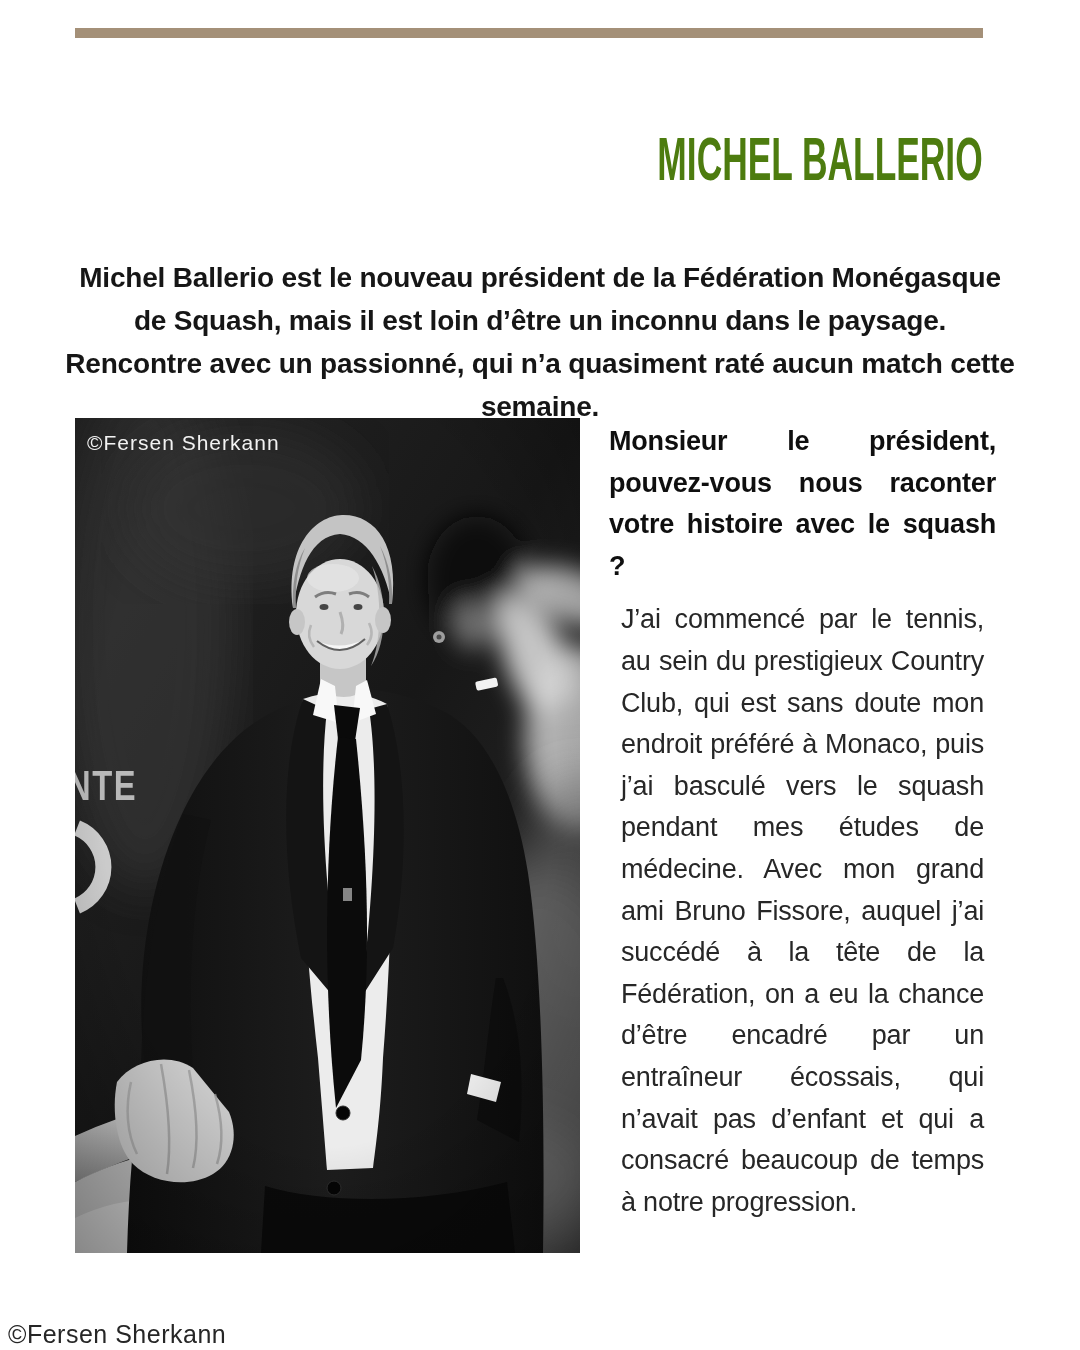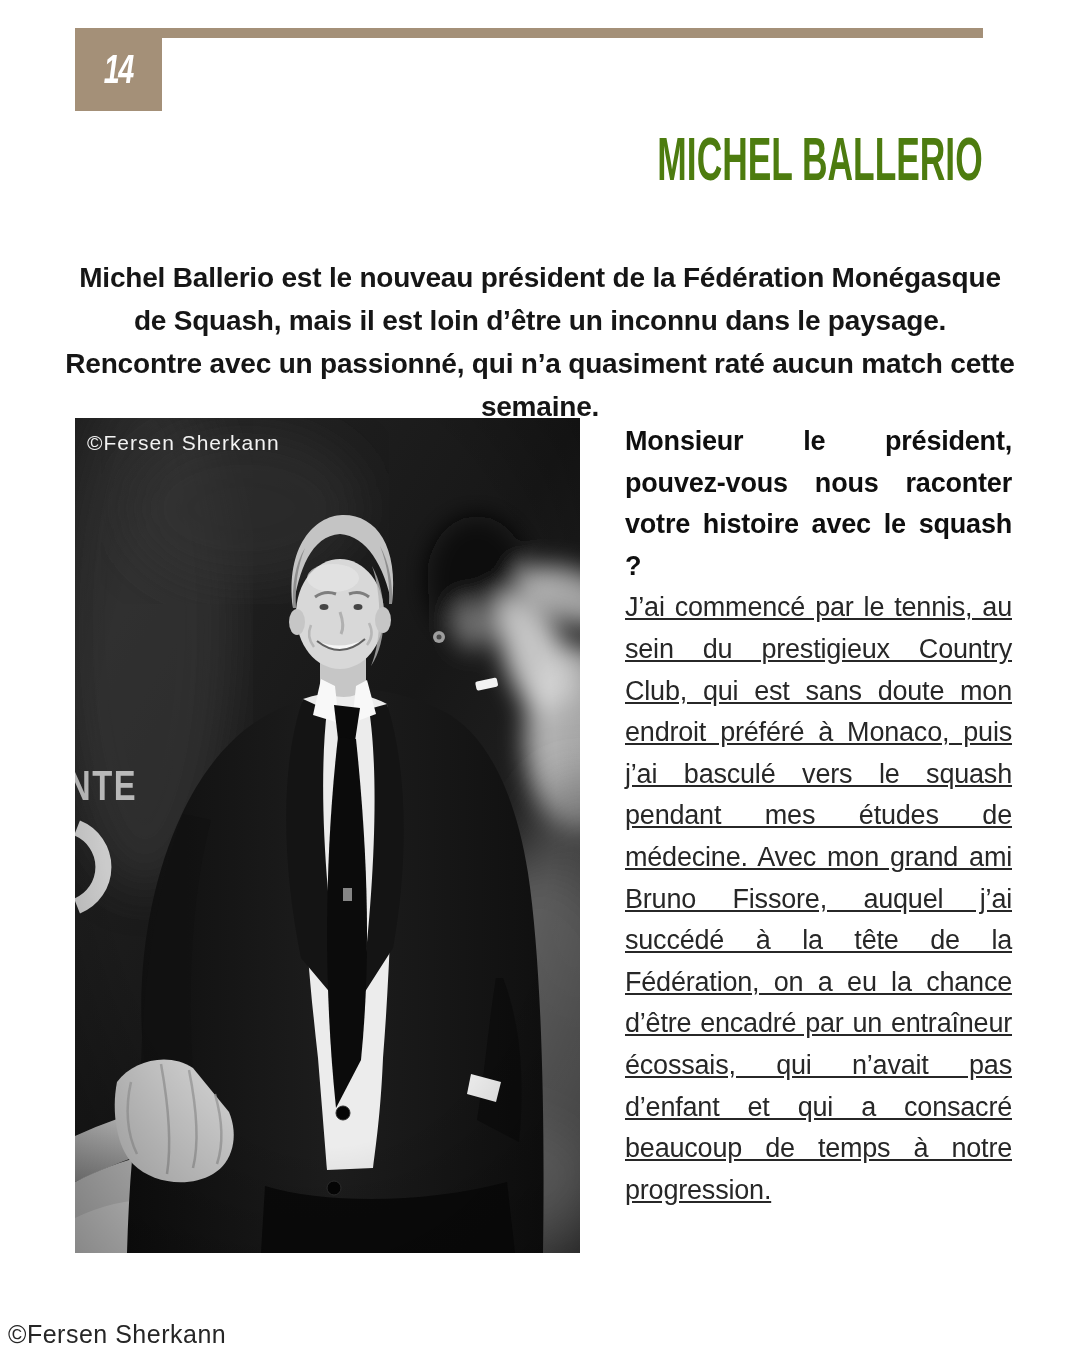--- a/index.html
+++ b/index.html
@@ -47,42 +47,39 @@
   .intro {
     position: absolute; left: 65px; top: 224px; width: 950px;
     text-align: center; font-weight: bold; font-size: 28px; line-height: 43px;
     color: #161616; letter-spacing: -0.2px; margin-top: 32px;
   }
 
   .photo { position: absolute; left: 75px; top: 418px; width: 505px; height: 835px; }
   .photo svg { display: block; width: 505px; height: 835px; }
 
   .column {
-    position: absolute; left: 625px; top: 421px; width: 387px;
+    position: absolute; left: 609px; top: 421px; width: 387px;
     font-size: 27px; line-height: 41.6px; text-align: justify; color: #272727;
     letter-spacing: -0.2px;
   }
   .column .question { margin: 0; font-weight: bold; color: #0f0f0f; }
-  .column .answer { margin: 0; font-weight: normal; text-decoration: underline; }
+  .column .answer { margin: 12px; font-weight: normal; }
 
   .footer-credit {
     position: absolute; left: 8px; top: 1320px;
     font-size: 25px; color: #262626; letter-spacing: 0.5px;
   }
 </style>
 </head>
 <body>
 
 <div class="page">
 
   <div class="topbar"></div>
 
-  <div class="pagenum-box">
-    <span class="num">14</span>
-  </div>
 
 
   <div class="article-title">
     <span class="cond">MICHEL BALLERIO</span>
   </div>
 
   <p class="intro">Michel Ballerio est le nouveau président de la Fédération Monégasque de Squash, mais il est loin d’être un inconnu dans le paysage. Rencontre avec un passionné, qui n’a quasiment raté aucun match cette semaine.</p>
 
   <div class="photo">
     <svg viewBox="0 0 505 835" xmlns="http://www.w3.org/2000/svg">

